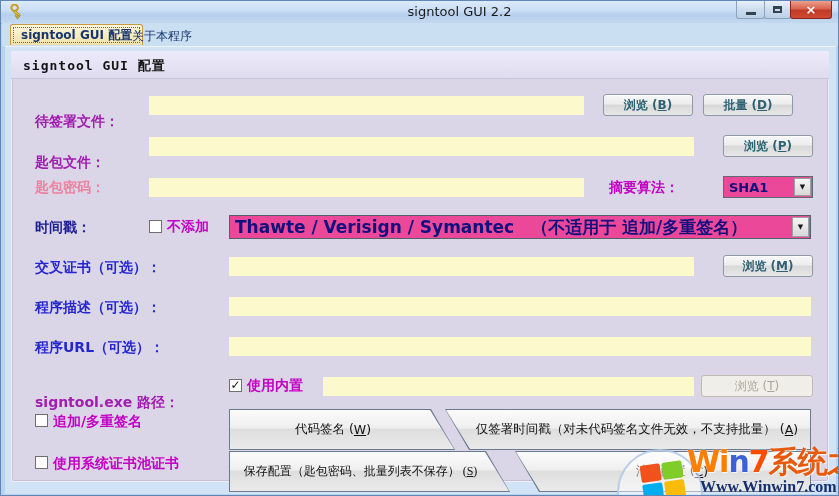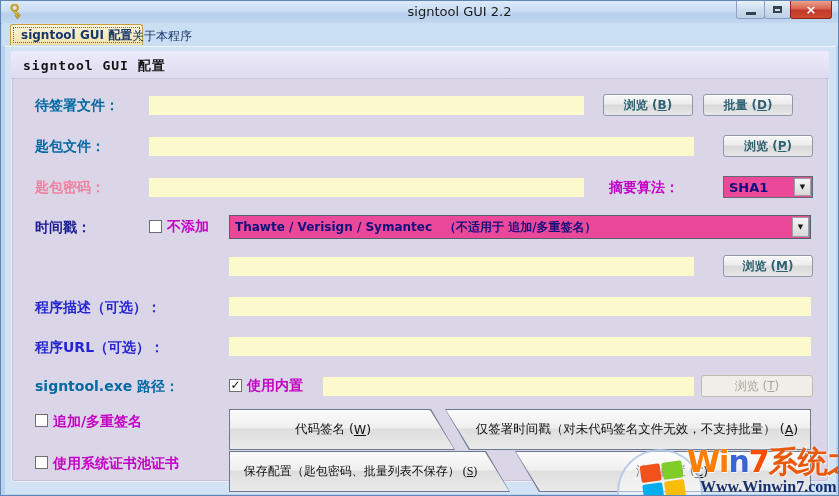--- a/index.html
+++ b/index.html
@@ -36,33 +36,33 @@
   .groupbox{position:absolute;left:10px;top:50px;width:818px;height:431px;
     background:#dad6e8;border:1px solid #f0eef8;border-radius:3px;box-sizing:border-box;
     box-shadow:0 0 0 1px #c6c1d8 inset;}
   .group-header{position:absolute;left:10px;top:50px;width:818px;height:28px;
     background:linear-gradient(#eceafb,#e0dcef);border-radius:3px 3px 0 0;
     border-bottom:1px solid #cac4dd;box-sizing:border-box;}
   .group-title{position:absolute;left:22px;top:56px;font-family:"DejaVu Sans Mono",monospace;
     font-weight:bold;font-size:13px;color:#141414;letter-spacing:1px;}
   
   .lbl{position:absolute;font-weight:bold;font-size:14px;white-space:nowrap;}
-  .c-red{color:#0369a1;} .c-pink{color:#f080a0;} .c-mag{color:#c400c4;}
+  .c-red{color:#a21caf;margin-top:16px;} .c-pink{color:#f080a0;} .c-mag{color:#c400c4;}
   .c-navy{color:#1c1c96;} .c-blue{color:#2525d2;}
   .yfield{position:absolute;height:19px;background:#fcf9cc;border:none;outline:none;
     padding:0 4px;font-size:12px;color:#333;box-sizing:border-box;}
   .btn{position:absolute;height:22px;border:1px solid #8e9aa5;border-radius:3px;
     background:linear-gradient(#f8f8f8,#ececec 45%,#d9d9d9 50%,#e7e7e7);
     box-shadow:inset 0 1px 0 #fff;color:#2e6173;font-size:12px;font-weight:bold;
     display:flex;align-items:center;justify-content:center;white-space:nowrap;cursor:default;box-sizing:border-box;}
   .btn.disabled{background:#f0eee8;color:#aaa69b;border-color:#bfbbae;box-shadow:none;font-weight:normal;}
   .combo{position:absolute;background:#ec4899;border:1px solid #5f6a72;display:flex;
     align-items:stretch;box-sizing:border-box;}
   .combo .val{flex:1;display:flex;align-items:center;padding-left:5px;color:#10107e;
-    font-weight:bold;font-size:12px;white-space:nowrap;overflow:hidden;}
+    font-weight:bold;font-size:17px;white-space:nowrap;overflow:hidden;}
   .combo .arrow-btn{width:17px;margin:1px;background:linear-gradient(#f6f6f6,#d8d8d8);
     border:1px solid #9f9f9f;display:flex;align-items:center;justify-content:center;
     font-size:7px;color:#1a1a1a;box-sizing:border-box;}
   .cb{position:absolute;width:13px;height:13px;background:#fff;border:1px solid #6f6f6f;
     box-sizing:border-box;display:flex;align-items:center;justify-content:center;}
   .cb .check{display:none;font-size:12px;font-weight:bold;color:#111;line-height:1;margin-top:-2px;}
   .cb.checked .check{display:block;}
   
   .slant{position:absolute;height:41px;}
   .slant .edge{position:absolute;inset:0;background:#6b7a8d;}
@@ -145,20 +145,21 @@
     
   </div>
   <div class="lbl c-mag" style="left:166px;top:217px;">不添加</div>
   <div class="combo" style="left:228px;top:214px;width:582px;height:24px;border-color:#55606a;">
     <div class="val">Thawte / Verisign / Symantec　（不适用于 追加/多重签名）</div>
     <div class="arrow-btn">
       <span>▼</span>
     </div>
   </div>
 
+  <div class="lbl c-blue" style="left:34px;top:258px;">交叉证书（可选）：</div>
   <input class="yfield" style="left: 228px; top: 256px; width: 465px;" value="">
   <div class="btn" style="left:722px;top:254px;width:90px;">浏览 (<u>M</u>)</div>
 
   <div class="lbl c-blue" style="left:34px;top:298px;">程序描述（可选）：</div>
   <input class="yfield" style="left: 228px; top: 296px; width: 582px;" value="">
 
   <div class="lbl c-blue" style="left:34px;top:338px;">程序URL（可选）：</div>
   <input class="yfield" style="left: 228px; top: 336px; width: 582px;" value="">
 
   <div class="lbl c-red" style="left:34px;top:377px;">signtool.exe 路径：</div>

